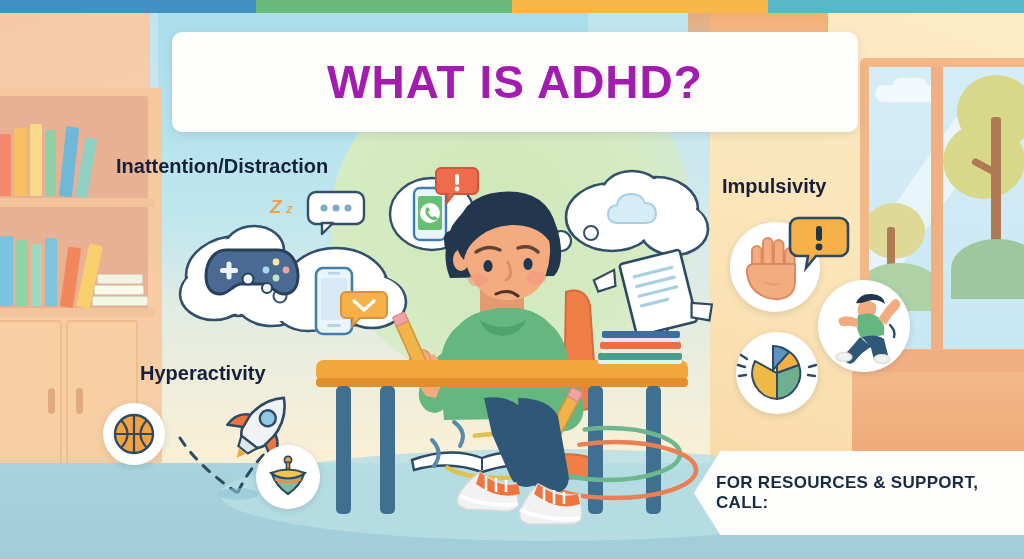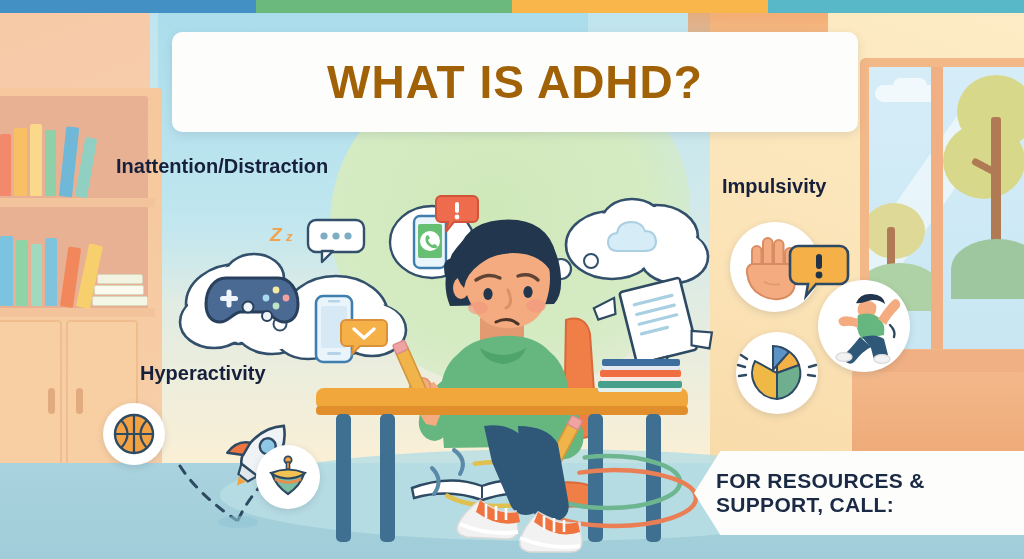--- a/index.html
+++ b/index.html
@@ -65,42 +65,42 @@
   .wall-right-low { position:absolute; right:0; top:372px; width:172px; height:110px;
      background:linear-gradient(180deg,#f3b88a,#eda673); }
 
   
   .title-card {
     position:absolute; left:172px; top:32px; width:686px; height:100px;
     background:#fdfdfc; border-radius:10px; z-index:30;
     box-shadow:0 3px 10px rgba(60,70,90,.13);
     display:flex; flex-direction:column; align-items:center; justify-content:center;
   }
-  .title-main { font-size:46px; font-weight:bold; letter-spacing:1px; color:#a16207; line-height:1.02; }
+  .title-main { font-size:46px; font-weight:bold; letter-spacing:1px; color:#a21caf; line-height:1.02; }
   .title-sub  { font-size:21px; font-weight:bold; color:#1b2a44; margin-top:5px; }
 
   
   .lbl { position:absolute; font-size:20px; font-weight:bold; color:#16203c; z-index:28; white-space:nowrap; }
   .lbl-inatt { left:116px; top:155px; }
   .lbl-imp   { left:722px; top:175px; }
   .lbl-hyp   { left:140px; top:362px; }
   .circ-icon { position:absolute; border-radius:50%; background:#ffffff;
      box-shadow:0 2px 7px rgba(70,80,100,.18); display:flex; align-items:center; justify-content:center; }
 
   
-  .pv { position:absolute;margin-top:28px; }
+  .pv { position:absolute; }
   svg { display:block; overflow:visible; }
 
   .banner {
     position:absolute; right:0; bottom:24px; width:330px; height:84px; z-index:35;
     background:#fdfdfc; display:flex; flex-direction:column; align-items:center; justify-content:center;
     clip-path: polygon(8% 0, 100% 0, 100% 100%, 8% 100%, 0 50%);
     box-shadow:0 3px 9px rgba(50,60,80,.15); padding-left:22px;
   }
-  .banner-top { font-size:21px; font-weight:bold; color:#1b2a44; letter-spacing:.3px; }
+  .banner-top { font-size:17px; font-weight:bold; color:#1b2a44; letter-spacing:.3px; }
   .banner-phone { font-size:30px; font-weight:bold; color:#16233d; letter-spacing:.5px; margin-top:2px; }
 </style>
 </head>
 <body>
 
 <div id="poster">
 
   <div class="bg-wall-left"></div>
   <div class="bg-wall-right"></div>
   <div class="bg-wall-mid"></div>

